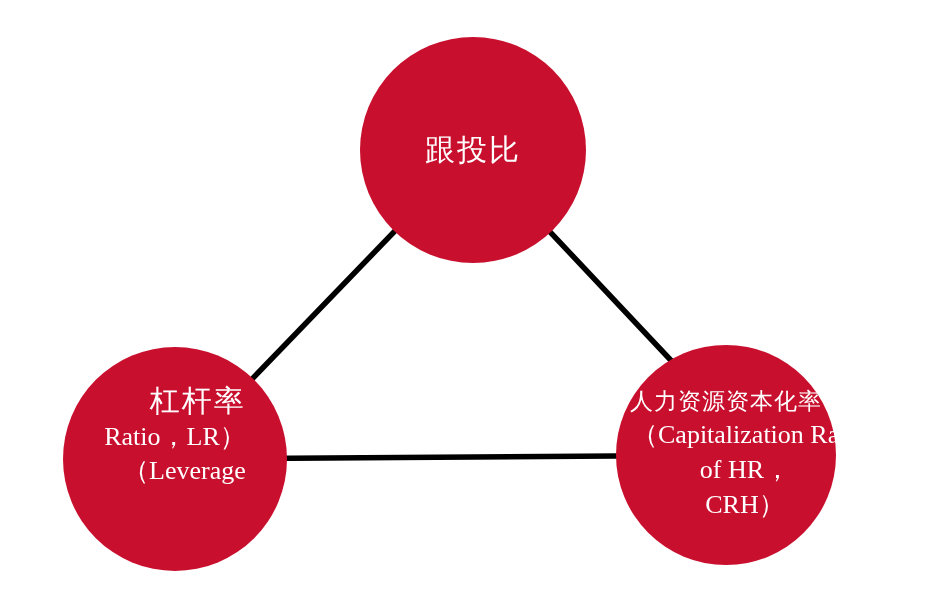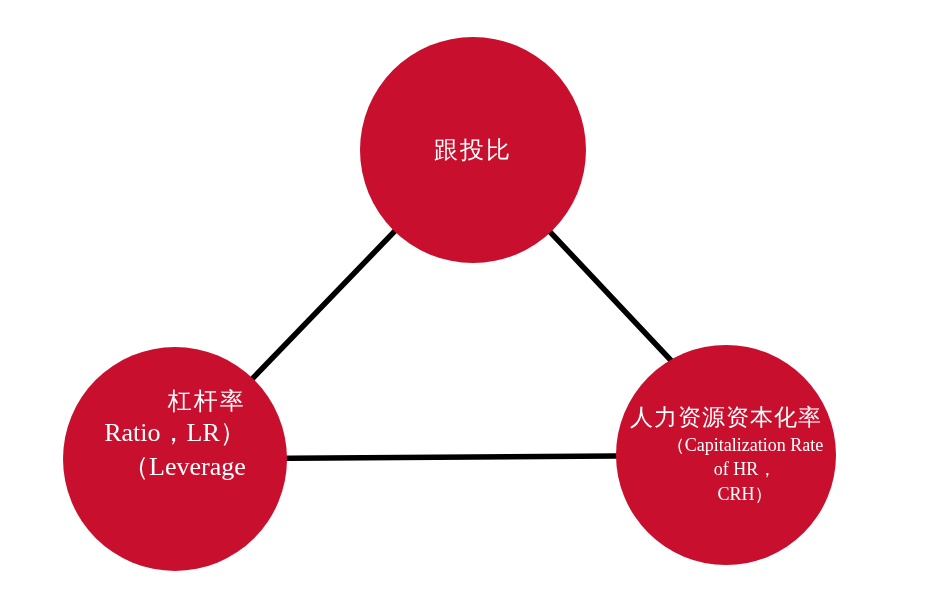--- a/index.html
+++ b/index.html
@@ -43,36 +43,36 @@
   .node-ir  {left:360px;top:37px;width:226px;height:226px;}
   .node-lr  {left:63px;top:347px;width:224px;height:224px;}
   .node-crh {left:616px;top:345px;width:220px;height:220px;}
   .node-text{
     display:flex;
     flex-direction:column;
     align-items:center;
   }
   .node-lr .node-text{transform:translateY(-24px);align-items:flex-end;}
   .node-title{
-    font-size:24px;
+    font-size:30px;
     line-height:1.25;
     letter-spacing:2px;
     white-space:nowrap;
   }
   .node-sub{
     font-size:26px;
     line-height:1.3;
     white-space:nowrap;
   }
   .node-crh .node-title{
     font-size:23px;
     letter-spacing:1px;
   }
   .node-crh .node-sub{
-    font-size:18px;
+    font-size:26px;
     line-height:1.35;
     margin-left:38px;
   }
 </style>
 </head>
 <body>
 
 <div class="canvas">
 
   <svg class="edges" viewBox="0 0 951 594" xmlns="http://www.w3.org/2000/svg">

